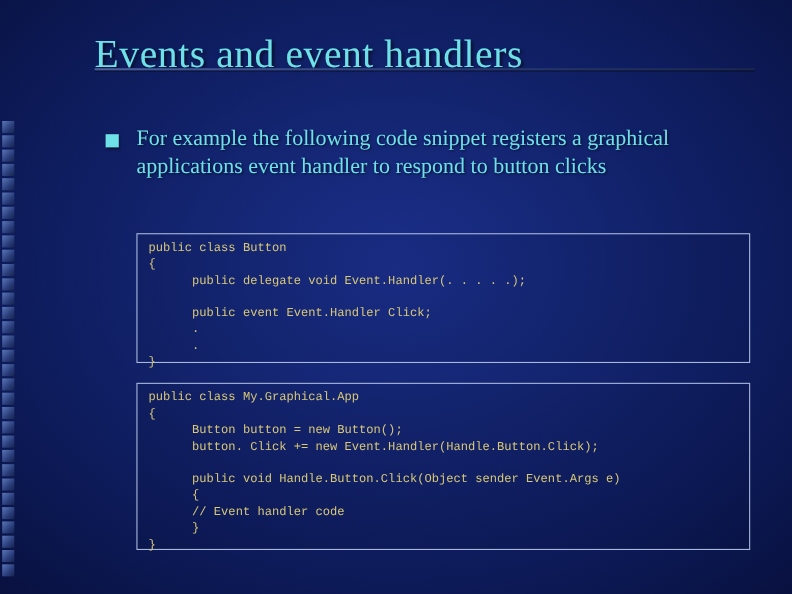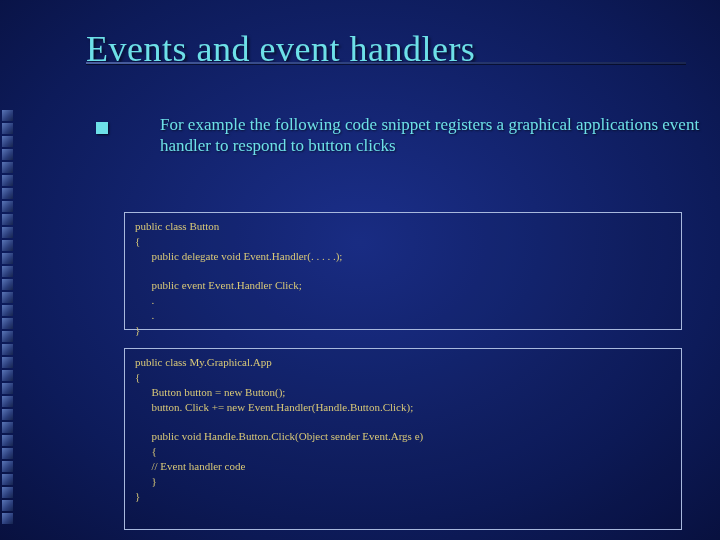--- a/index.html
+++ b/index.html
@@ -52,38 +52,37 @@
     height: 12px;
     background: #6de0e8;
     box-shadow: 1px 1px 2px rgba(0,0,0,0.7);
   }
   .body-text {
     position: absolute;
     left: 124px;
     top: 114px;
     width: 550px;
     color: #6de0e8;
-    font-size: 17px;
+    font-size: 20px;
     line-height: 1.25;
     text-shadow: 1px 1px 2px rgba(0,0,0,0.6);
-    margin-left: 36px;
   }
   .code-box {
     position: absolute;
     border: 1px solid #a8b8dd;
     background: rgba(0,0,0,0.05);
-    font-family: Liberation Serif, serif;
+    font-family: Liberation Mono, monospace;
     font-size: 11px;
     line-height: 1.35;
     color: #d8c878;
     white-space: pre;
     padding: 6px 10px;
   }
   .code-box-1 { left: 124px; top: 212px; width: 558px; height: 118px; }
-  .code-box-2 { left: 124px; top: 348px; width: 558px; height: 182px; }
+  .code-box-2 { left: 124px; top: 348px; width: 558px; height: 152px; }
 </style>
 </head>
 <body>
 
 <div class="decor-col">
   <div class="decor-sq"></div>
   <div class="decor-sq"></div>
   <div class="decor-sq"></div>
   <div class="decor-sq"></div>
   <div class="decor-sq"></div>

